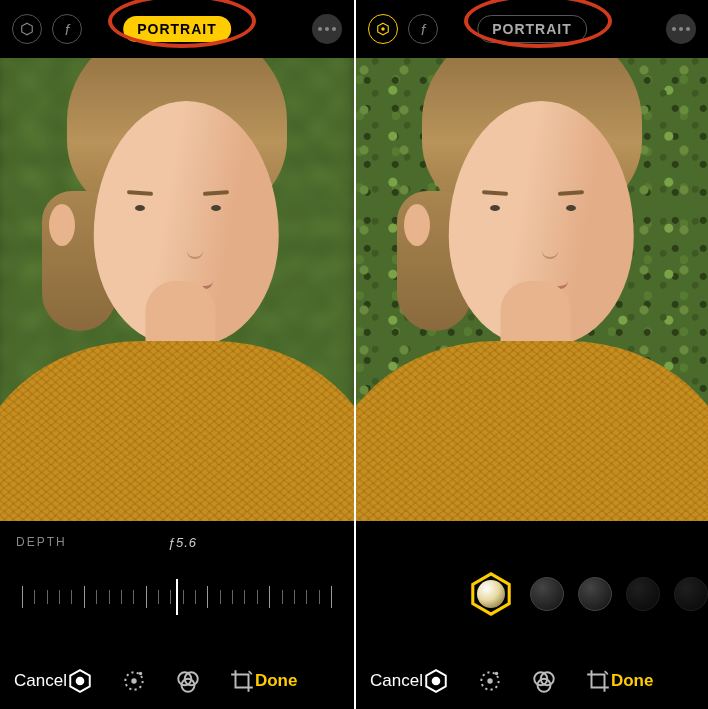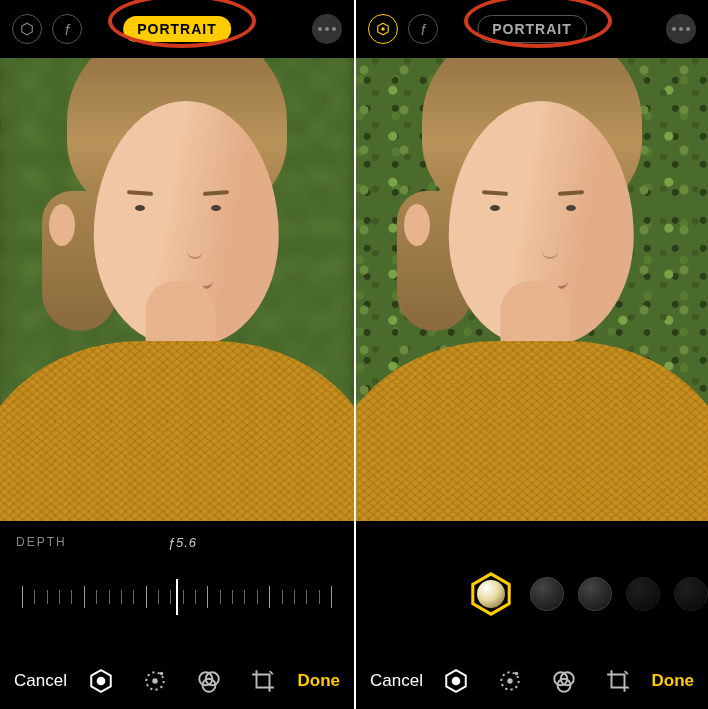--- a/index.html
+++ b/index.html
@@ -97,21 +97,21 @@
          width:2px;height:36px;background:#fff;}
 
   .lightrow{display:flex;align-items:center;justify-content:flex-end;gap:14px;height:100%;padding-right:4px;}
   .lightsel{position:relative;width:50px;height:50px;display:flex;align-items:center;justify-content:center;}
   .lightsel .hexsel{width:46px;height:46px;}
   .lightopt{width:34px;height:34px;border-radius:50%;border:1.5px solid #444;
             background:radial-gradient(circle at 35% 30%, #444, #111);}
   .lightopt.dim{opacity:.45}
 
   
-  .bottombar{height:56px;display:flex;align-items:center;justify-content:space-between;padding:0 14px;}
+  .bottombar{height:56px;display:flex;align-items:center;justify-content:flex-start;padding:0 14px;}
   .txtbtn{color:#fff;font-size:17px;}
   .txtbtn.done{color:#ffcc00;font-weight:600;}
   .tools{display:flex;gap:28px;align-items:center;}
   .toolbtn{width:26px;height:26px;color:#bbb;display:flex;align-items:center;justify-content:center;}
   .toolbtn.sel{color:#fff;}
   .toolbtn svg{width:26px;height:26px;}
 </style>
 </head>
 <body>
 

